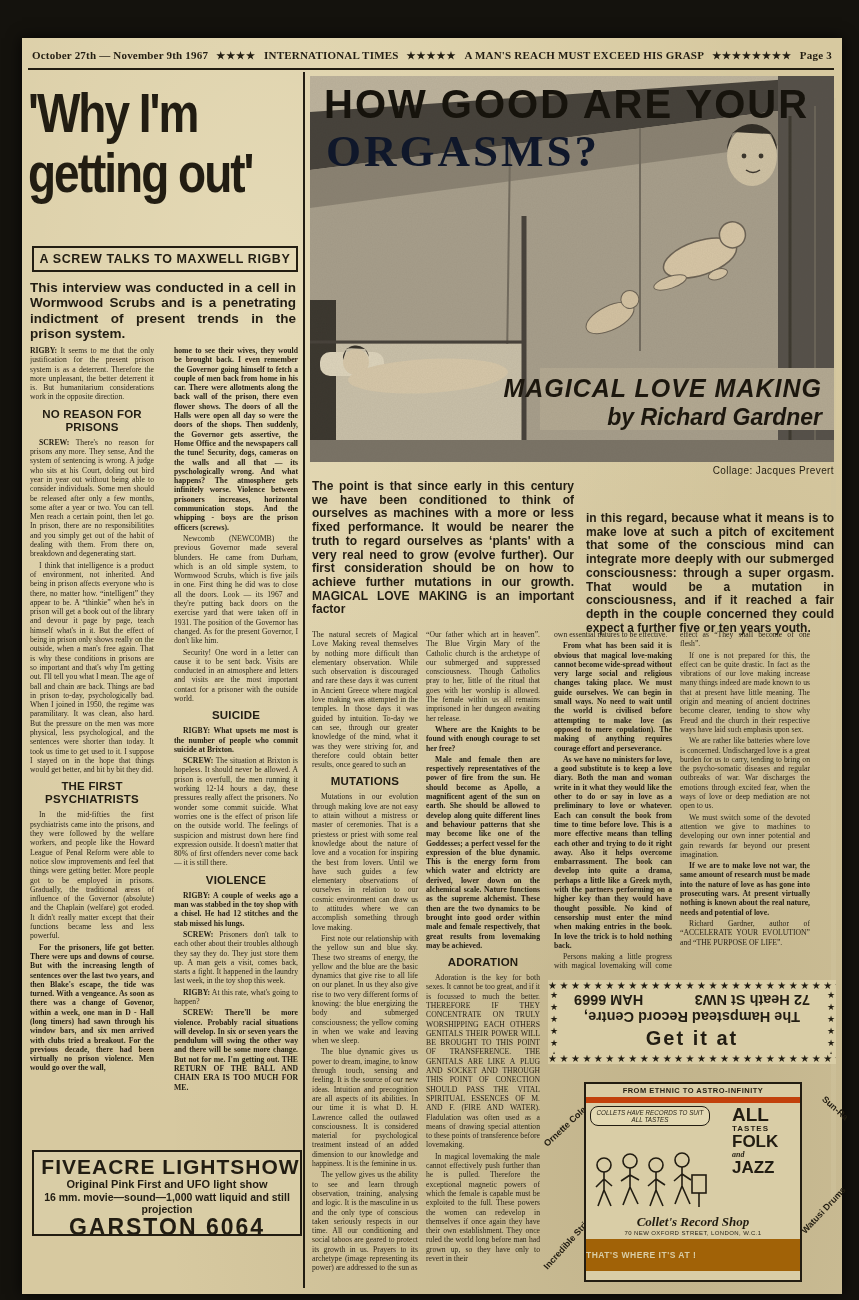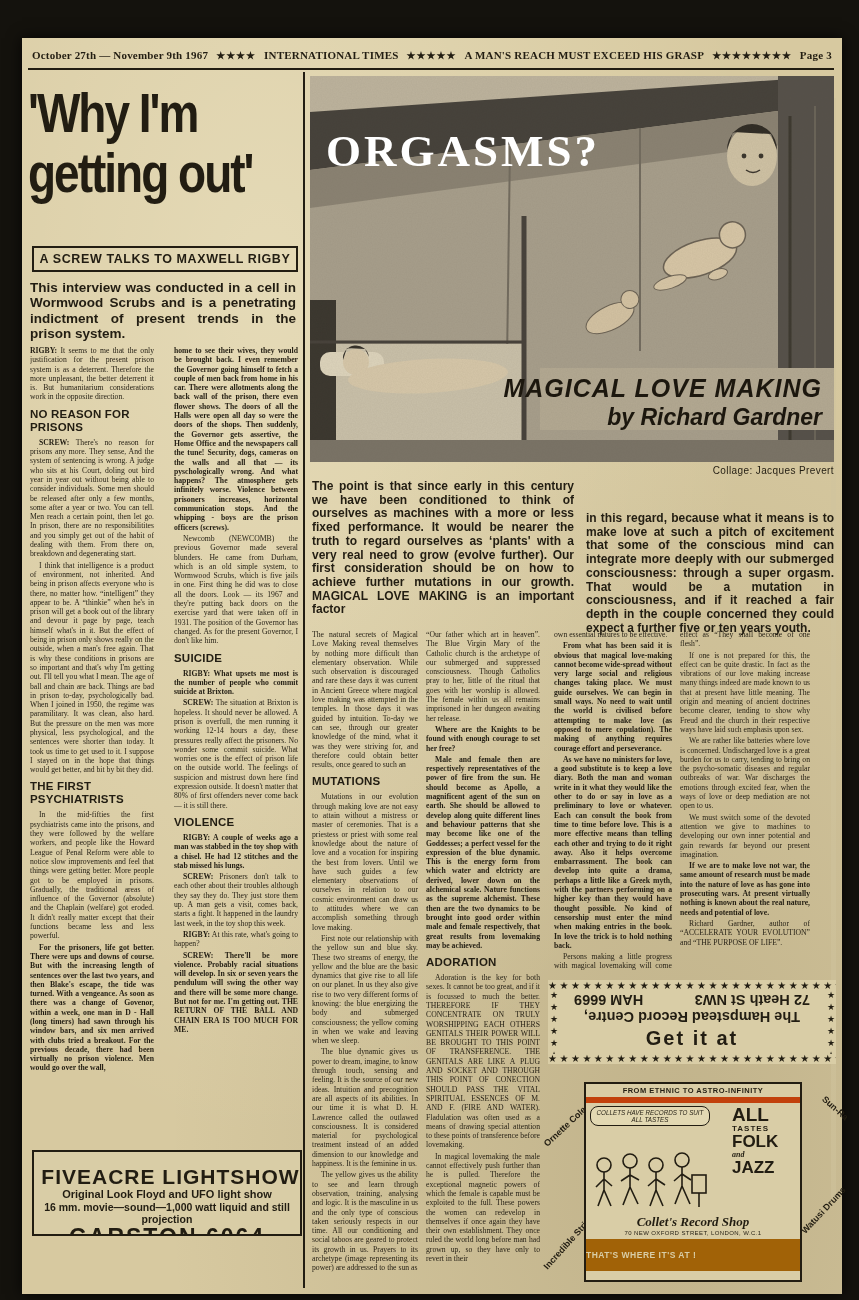--- a/index.html
+++ b/index.html
@@ -26,37 +26,37 @@
           font:bold 12.5px/14px "Liberation Sans",sans-serif;text-align:center;letter-spacing:.6px;}
   .lintro{position:absolute;left:8px;top:242px;width:266px;
           font:bold 13.5px/15.4px "Liberation Sans",sans-serif;text-align:justify;}
   .lcols{position:absolute;left:8px;top:308px;width:268px;height:798px;display:flex;gap:20px;overflow:hidden;}
   .lcols .col{width:130px;overflow:hidden;}
 
   .para{font-size:7.7px;line-height:9.3px;margin:0 0 2px 0;text-align:justify;text-indent:9px;}
   .para.b{font-weight:bold;}
   .para.ni{text-indent:0;}
   .para b{font-weight:bold;}
-  .subhead{font:bold 11.5px/13px "Liberation Sans",sans-serif;text-align:left;margin:6px 0 4px;letter-spacing:.2px;}
+  .subhead{font:bold 11.5px/13px "Liberation Sans",sans-serif;text-align:center;margin:6px 0 4px;letter-spacing:.2px;}
 
   
   .fiveacre{position:absolute;left:10px;top:1112px;width:266px;height:82px;border:2.5px solid #221d12;
             background:#d9cda6;text-align:center;font-family:"Liberation Sans",sans-serif;overflow:hidden;}
-  .fa-title{font:bold 21px/23px "Liberation Sans",sans-serif;letter-spacing:1px;margin-top:13px;padding-left:7px;}
+  .fa-title{font:bold 21px/23px "Liberation Sans",sans-serif;letter-spacing:1px;margin-top:3px;padding-left:7px;}
   .fa-l2{font:bold 11px/13px "Liberation Sans",sans-serif;}
   .fa-l3{font:bold 10.5px/12px "Liberation Sans",sans-serif;}
   .fa-phone{font:bold 23px/25px "Liberation Sans",sans-serif;letter-spacing:2px;}
 
   
   .photo{position:absolute;left:288px;top:38px;width:524px;height:386px;overflow:hidden;background:#8a8274;}
   .photo svg{display:block;}
   .ohl1{position:absolute;left:14px;top:6px;font:bold 40px/44px "Liberation Sans",sans-serif;
         letter-spacing:2px;color:#16130c;white-space:nowrap;}
   .ohl2{position:absolute;left:16px;top:50px;font:bold 45px/50px "Liberation Serif",serif;
-        letter-spacing:3px;color:#ffffff;}
+        letter-spacing:3px;color:#0f172a;}
   .mlm{position:absolute;right:12px;top:298px;text-align:right;color:#1c170e;font-style:italic;}
   .mlm .l1{font:bold italic 25px/28px "Liberation Sans",sans-serif;letter-spacing:1px;}
   .mlm .l2{font:bold italic 23px/30px "Liberation Sans",sans-serif;}
   .credit{position:absolute;left:288px;top:427px;width:524px;text-align:right;
           font:10px/11px "Liberation Sans",sans-serif;letter-spacing:.4px;}
   .lead{position:absolute;top:442px;font:bold 12px/13.7px "Liberation Sans",sans-serif;
         text-align:justify;height:146px;overflow:hidden;}
   .lead1{left:290px;width:262px;}
   .lead2{left:564px;width:248px;margin-top:32px;}
   .ocol{position:absolute;top:592px;overflow:hidden;}
@@ -131,34 +131,35 @@
         <div class="subhead">NO REASON FOR PRISONS</div>
         <p class="para"><b>SCREW:</b> There's no reason for prisons any more. They sense, And the system of sentencing is wrong. A judge who sits at his Court, doling out bird year in year out without being able to consider individuals. Some men should be released after only a few months, some after a year or two. You can tell. Men reach a certain point, then let go. In prison, there are no responsibilitites and you simply get out of the habit of dealing with them. From there on, breakdown and degenerating start.</p>
         <p class="para">I think that intelligence is a product of environment, not inherited. And being in prison affects everyone who is there, no matter how. “intelligent” they appear to be. A “thinkie” when he's in prison will get a book out of the library and devour it page by page, teach himself what's in it. But the effect of being in prison only shows really on the outside, when a man's free again. That is why these conditions in prisons are so important and that's why I'm getting out. I'll tell you what I mean. The age of ball and chain are back. Things are bad in prison to-day, psychologically bad. When I joined in 1950, the regime was paramilitary. It was clean, also hard. But the pressure on the men was more physical, less psychological, and the sentences were shorter than today. It took us time to get used to it. I suppose I stayed on in the hope that things would get better, and bit by bit they did.</p>
         <div class="subhead">THE FIRST PSYCHIATRISTS</div>
         <p class="para">In the mid-fifties the first psychiatrists came into the prisons, and they were followed by the welfare workers, and people like the Howard League of Penal Reform were able to notice slow improvements and feel that things were getting better. More people got to be employed in prisons. Gradually, the traditional areas of influence of the Governor (absolute) and the Chaplain (welfare) got eroded. It didn't really matter except that their functions became less and less powerful.</p>
         <p class="para b">For the prisoners, life got better. There were ups and downs of course. But with the increasing length of sentences over the last two years, and then Blake's escape, the tide was turned. With a vengeance. As soon as there was a change of Govenor, within a week, one man in D - Hall (long timers) had sawn through his window bars, and six men arrived with clubs tried a breakout. For the previous decade, there had been virtually no prison violence. Men would go over the wall,</p>
       </div>
     <div class="col">
         <p class="para b ni">home to see their wives, they would be brought back. I even remember the Governor going himself to fetch a couple of men back from home in his car. There were allotments along the back wall of the prison, there even flower shows. The doors of all the Halls were open all day so were the doors of the shops. Then suddenly, the Governor gets assertive, the Home Office and the newspapers call the tune! Security, dogs, cameras on the walls and all that — its pyschologically wrong. And what happens? The atmosphere gets infinitely worse. Violence between prisoners increases, horizontal communication stops. And the whipping - boys are the prison officers (screws).</p>
         <p class="para">Newcomb (NEWCOMB) the previous Governor made several blunders. He came from Durham, which is an old simple system, to Wormwood Scrubs, which is five jails in one. First thing he did was to close all the doors. Look — its 1967 and they're putting back doors on the exercise yard that were taken off in 1931. The position of the Governor has changed. As for the present Governor, I don't like him.</p>
+        <p class="para">Security! One word in a letter can cause it to be sent back. Visits are conducted in an atmosphere and letters and visits are the most important contact for a prisoner with the outside world.</p>
         <div class="subhead">SUICIDE</div>
         <p class="para b"><b>RIGBY:</b> What upsets me most is the number of people who commit suicide at Brixton.</p>
         <p class="para"><b>SCREW:</b> The situation at Brixton is hopeless. It should never be allowed. A prison is overfull, the men running it working 12-14 hours a day, these pressures really affect the prisoners. No wonder some commit suicide. What worries one is the effect of prison life on the outside world. The feelings of suspicion and mistrust down here find expression outside. It doesn't matter that 80% of first offenders never come back — it is still there.</p>
         <div class="subhead">VIOLENCE</div>
         <p class="para b"><b>RIGBY:</b> A couple of weeks ago a man was stabbed in the toy shop with a chisel. He had 12 stitches and the stab missed his lungs.</p>
         <p class="para"><b>SCREW:</b> Prisoners don't talk to each other about their troubles although they say they do. They just store them up. A man gets a visit, comes back, starts a fight. It happened in the laundry last week, in the toy shop this week.</p>
         <p class="para"><b>RIGBY:</b> At this rate, what's going to happen?</p>
         <p class="para b"><b>SCREW:</b> There'll be more violence. Probably racial situations will develop. In six or seven years the pendulum will swing the other way and there will be some more change. But not for me. I'm getting out. THE RETURN OF THE BALL AND CHAIN ERA IS TOO MUCH FOR ME.</p>
       </div>
   </div>
 
   <div class="fiveacre">
     <div class="fa-title">FIVEACRE LIGHTSHOW</div>
-    <div class="fa-l2">Original Look Floyd and UFO light show</div>
+    <div class="fa-l2">Original Pink First and UFO light show</div>
     <div class="fa-l3">16 mm. movie—sound—1,000 watt liquid and still projection</div>
     <div class="fa-phone">GARSTON 6064</div>
   </div>
 
   <div class="photo">
     <svg width="524" height="386" viewBox="0 0 524 386">
       <defs>
         <filter id="gr">
             <feTurbulence type="fractalNoise" baseFrequency="0.8" numOctaves="2"></feTurbulence>
         <feColorMatrix type="matrix" values="0 0 0 0 0.12 0 0 0 0 0.10 0 0 0 0 0.07 0 0 0 0.18 0"></feColorMatrix>
@@ -195,20 +196,21 @@
       <g transform="rotate(-3 118 300)">
           <ellipse cx="118" cy="300" rx="80" ry="17" fill="#d6c7a9"></ellipse>
         </g>
       <circle cx="46" cy="286" r="13" fill="#d6c7a9"></circle>
       <path d="M33,284 a13,13 0 0 1 26,-3 l-4,-8 -18,-1 z" fill="#332f28"></path>
       <line x1="214" y1="140" x2="214" y2="386" stroke="#46413a" stroke-width="5"></line>
       <line x1="0" y1="266" x2="214" y2="266" stroke="#46413a" stroke-width="3"></line>
       <rect y="364" width="524" height="22" fill="#7a7366"></rect>
       <rect width="524" height="386" filter="url(#gr)" opacity="0.5"></rect>
     </svg>
+    <div class="ohl1">HOW GOOD ARE YOUR</div>
     <div class="ohl2">ORGASMS?</div>
     <div class="mlm">
       <div class="l1">MAGICAL LOVE MAKING</div>
       <div class="l2">by Richard Gardner</div>
     </div>
   </div>
   <div class="credit">Collage: Jacques Prevert</div>
 
   <div class="lead lead1">The point is that since early in this century we have been conditioned to think of ourselves as machines with a more or less fixed performance. It would be nearer the truth to regard ourselves as ‘plants' with a very real need to grow (evolve further). Our first consideration should be on how to achieve further mutations in our growth. MAGICAL LOVE MAKING is an important factor</div>
   <div class="lead lead2">in this regard, because what it means is to make love at such a pitch of excitement that some of the conscious mind can integrate more deeply with our submerged consciousness: through a super orgasm. That would be a mutation in consciousness, and if it reached a fair depth in the couple concerned they could expect a further five or ten years youth.</div>

